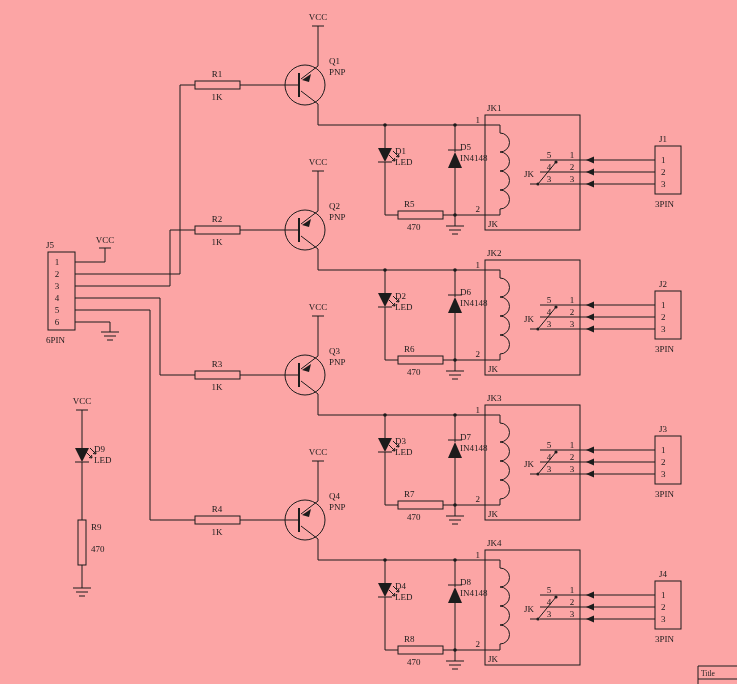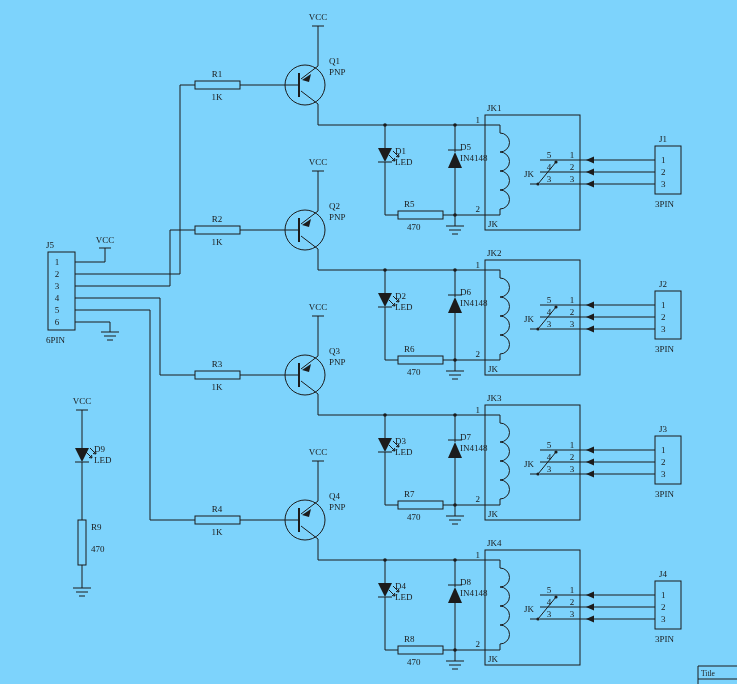--- a/index.html
+++ b/index.html
@@ -1,16 +1,16 @@
 <!DOCTYPE html>
 <html><head>
 <meta charset="utf-8">
 <style>
   html,body{margin:0;padding:0;background:#e9e9e9;}
-  .canvas{width:737px;height:684px;background:#7dd3fc;position:relative;overflow:hidden;}
+  .canvas{width:737px;height:684px;background:#fca5a5;position:relative;overflow:hidden;}
   svg{display:block;}
   .w{stroke:#1c1c1c;fill:none;stroke-width:1;}
   .w2{stroke:#1c1c1c;fill:none;stroke-width:2;}
   .sym{stroke:#1c1c1c;fill:none;stroke-width:1;}
   .f{fill:#1c1c1c;stroke:none;}
   text{font-family:"Liberation Serif","DejaVu Serif",serif;font-size:9px;fill:#1c1c1c;}
   .tm{text-anchor:middle;}
   .te{text-anchor:end;}
   .t7{font-size:7.5px;}
 </style>

